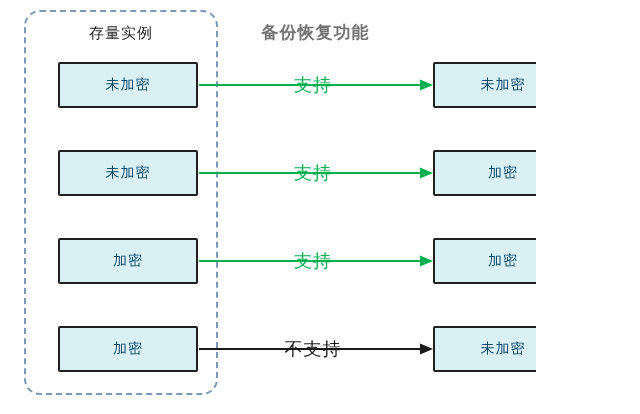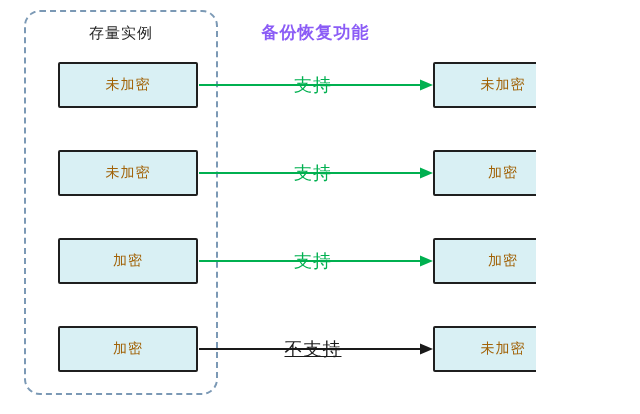--- a/index.html
+++ b/index.html
@@ -51,21 +51,21 @@
     width: 140px;
     height: 46px;
     background: #d9f0f4;
     border: 2px solid #1f1f1f;
     border-radius: 2px;
     box-sizing: border-box;
     display: flex;
     align-items: center;
     justify-content: center;
     font-size: 14px;
-    color: #a16207;
+    color: #0c4a6e;
     letter-spacing: 1px;
     z-index: 3;
   }
   .col-source { left: 58px; }
   .col-target { left: 433px; }
   .row-1 { top: 62px; }
   .row-2 { top: 150px; }
   .row-3 { top: 238px; }
   .row-4 { top: 326px; }
   .arrows-layer {
@@ -84,33 +84,33 @@
     left: 313px;
     transform: translate(-50%, -50%);
     font-size: 18px;
     letter-spacing: 1px;
     white-space: nowrap;
     z-index: 4;
   }
   .label-1 { top: 85px; }
   .label-2 { top: 173px; }
   .label-3 { top: 261px; }
-  .label-4 { top: 349px; text-decoration: underline; }
+  .label-4 { top: 349px; }
 </style>
 </head>
 <body>
 
 <div class="canvas">
 
   <div class="panel panel-source">
     <div class="panel-title">存量实例</div>
   </div>
 
 
-  <div class="diagram-title" style="color: #8b5cf6;">备份恢复功能</div>
+  <div class="diagram-title" style="color: #737373;">备份恢复功能</div>
 
   <svg class="arrows-layer" viewBox="0 0 640 414">
     <g style="color: rgb(0, 176, 80);">
       <line x1="199" y1="85" x2="422" y2="85"></line>
       <polygon points="433,85 420,79.5 420,90.5"></polygon>
     </g>
     <g style="color: rgb(0, 176, 80);">
       <line x1="199" y1="173" x2="422" y2="173"></line>
       <polygon points="433,173 420,167.5 420,178.5"></polygon>
     </g>

